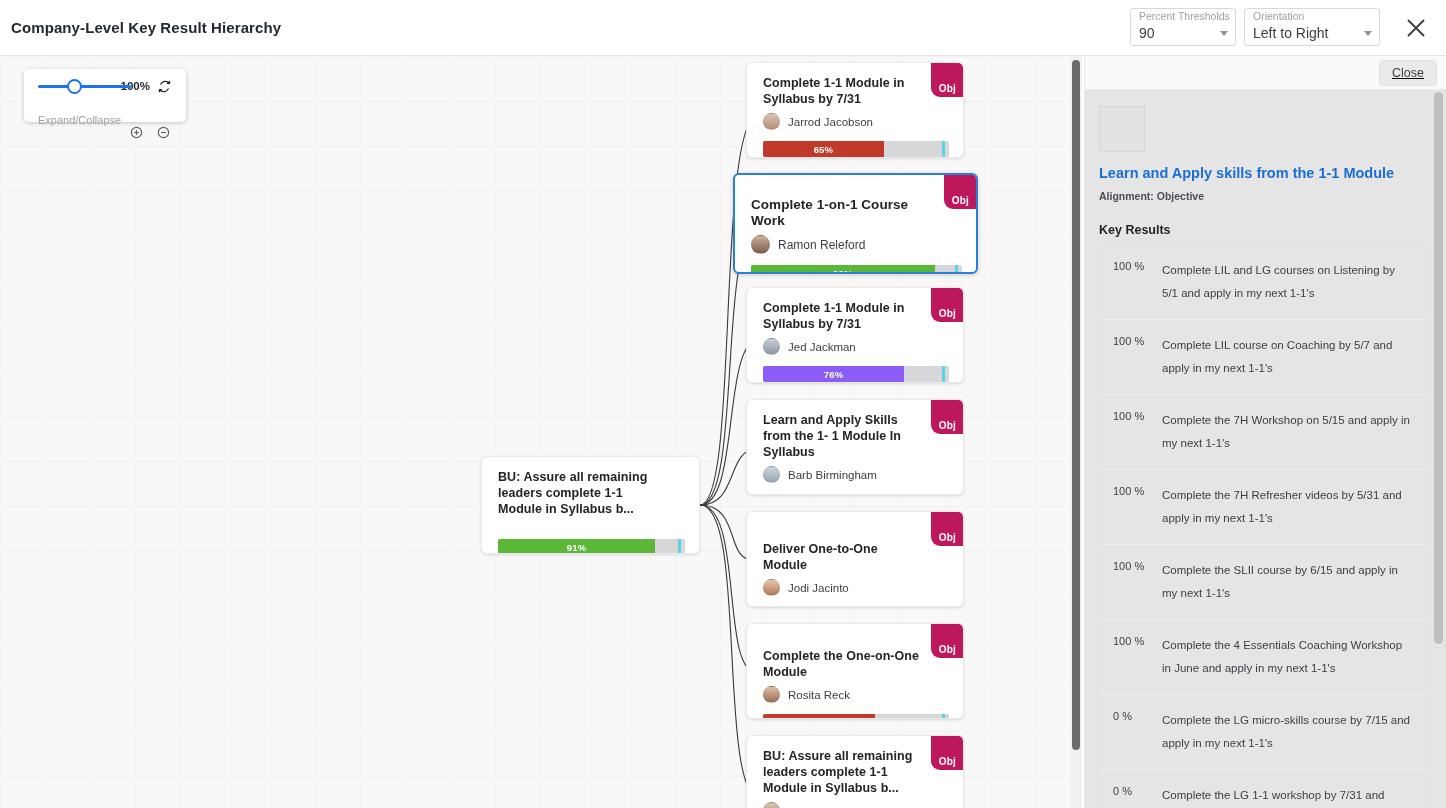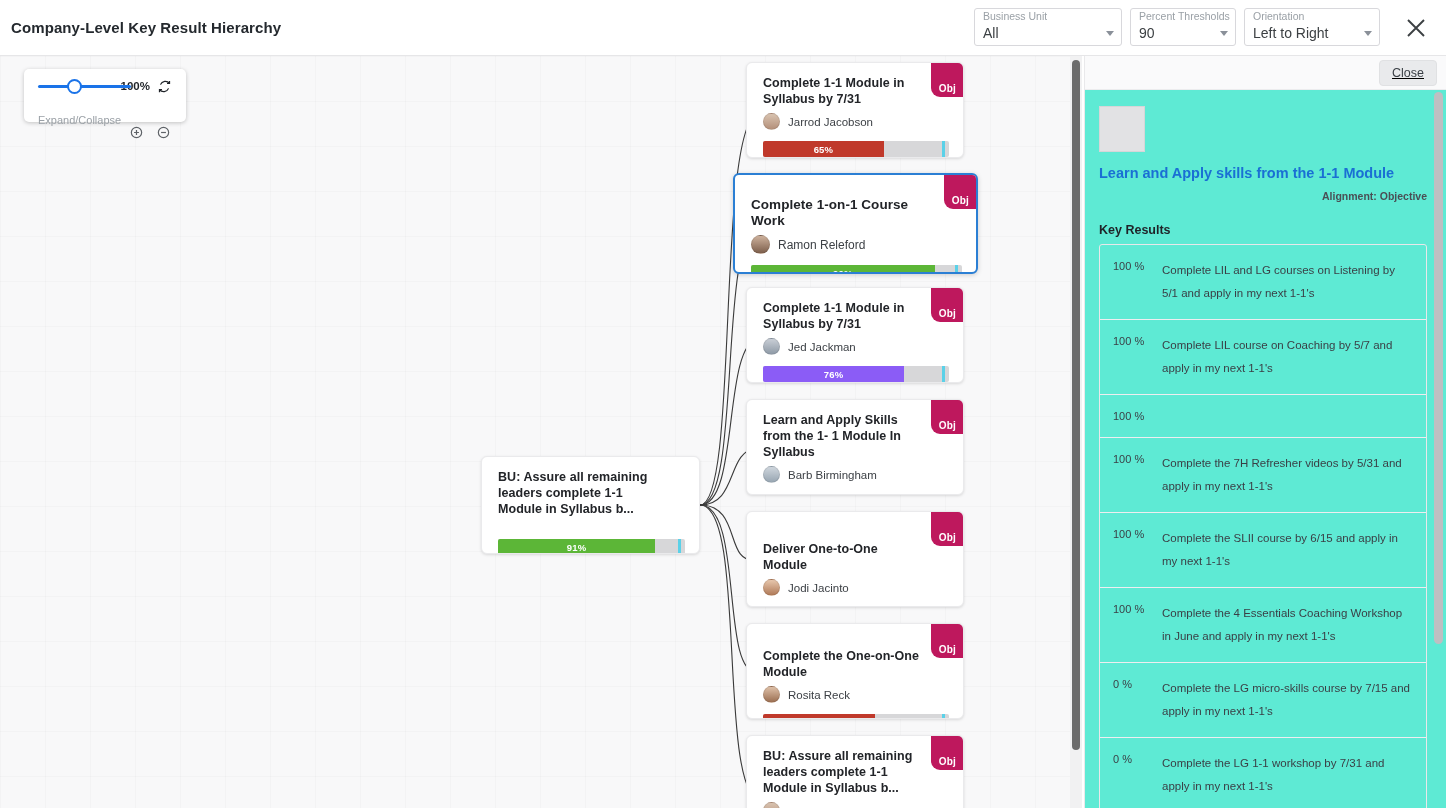--- a/index.html
+++ b/index.html
@@ -139,21 +139,21 @@
     background: #f1f1f2;
   }
   .canvas-scroll .thumb {
     position: absolute; left: 2px; top: 4px; width: 8px; height: 690px;
     background: #6b6b6b; border-radius: 4px;
   }
 
   
   .detail-panel {
     position: absolute; left: 1084px; top: 56px; width: 362px; height: 752px;
-    background: #5eead4; border-left: 1px solid #e9e9eb; text-decoration: underline;
+    background: #e5e5e5; border-left: 1px solid #e9e9eb; text-decoration: underline;
   }
   .detail-topbar {
     height: 34px; background: #fafafb; border-bottom: 1px solid #ececee;
     display: flex; align-items: center; justify-content: flex-end; padding-right: 9px;
   }
   .close-btn {
     background: #e9eaec; border: 1px solid #e0e1e3; border-radius: 4px;
     font-size: 12.5px; color: #3a3f45; padding: 5px 12px; cursor: pointer;
     font-family: "Liberation Sans", sans-serif;
   }
@@ -163,21 +163,21 @@
   }
   .obj-head { display: flex; gap: 12px; flex-direction: column; }
   .obj-thumb {
     width: 46px; height: 40px; background: #e2e2e4; border: 1px solid #d6d6d8;
     flex: 0 0 46px;
   }
   .obj-link {
     font-size: 14.5px; font-weight: bold; color: #1a6fd4; line-height: 19px;
     cursor: pointer;
   }
-  .obj-align { font-size: 10.5px; font-weight: bold; color: #4a4f55; margin-top: 7px; text-align: right; }
+  .obj-align { font-size: 10.5px; font-weight: bold; color: #4a4f55; margin-top: 7px; }
   .kr-heading { font-size: 12.5px; font-weight: bold; color: #1f2328; margin: 21px 0 7px 0; }
   .kr-table { border: 1px solid #e8e8ea; border-radius: 3px; }
   .kr-row { display: flex; border-bottom: 1px solid #eeeef0; padding: 14px 2px 14px 0; }
   .kr-row:last-child { border-bottom: none; }
   .kr-pct {
     width: 62px; flex: 0 0 62px; padding-left: 13px;
     font-size: 11px; color: #3a3f45; line-height: 14px;
   }
   .kr-text { font-size: 11.5px; color: #3a3f45; line-height: 23px; padding-right: 10px; }
   .panel-scroll {
@@ -191,25 +191,20 @@
 </head>
 <body>
 
 <div id="app">
 
   <div class="header">
     <div class="page-title">Company-Level Key Result Hierarchy</div>
 
     <div class="hdr-controls">
 
-      <div class="select-field sf-bu">
-        <span class="fl-label">Business Unit</span>
-        <span class="fl-value">All</span>
-        <span class="caret"></span>
-      </div>
 
       <div class="select-field sf-pt">
         <span class="fl-label">Percent Thresholds</span>
         <span class="fl-value">90</span>
         <span class="caret"></span>
       </div>
 
       <div class="select-field sf-or">
         <span class="fl-label">Orientation</span>
         <span class="fl-value">Left to Right</span>
@@ -407,20 +402,21 @@
         <div class="kr-row">
           <div class="kr-pct">100 %</div>
           <div class="kr-text">Complete LIL and LG courses on Listening by 5/1 and apply in my next 1-1's</div>
         </div>
         <div class="kr-row">
           <div class="kr-pct">100 %</div>
           <div class="kr-text">Complete LIL course on Coaching by 5/7 and apply in my next 1-1's</div>
         </div>
         <div class="kr-row">
           <div class="kr-pct">100 %</div>
+          <div class="kr-text">Complete the 7H Workshop on 5/15 and apply in my next 1-1's</div>
         </div>
         <div class="kr-row">
           <div class="kr-pct">100 %</div>
           <div class="kr-text">Complete the 7H Refresher videos by 5/31 and apply in my next 1-1's</div>
         </div>
         <div class="kr-row">
           <div class="kr-pct">100 %</div>
           <div class="kr-text">Complete the SLII course by 6/15 and apply in my next 1-1's</div>
         </div>
         <div class="kr-row">

